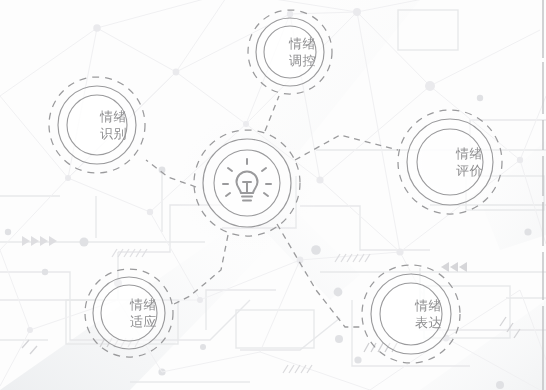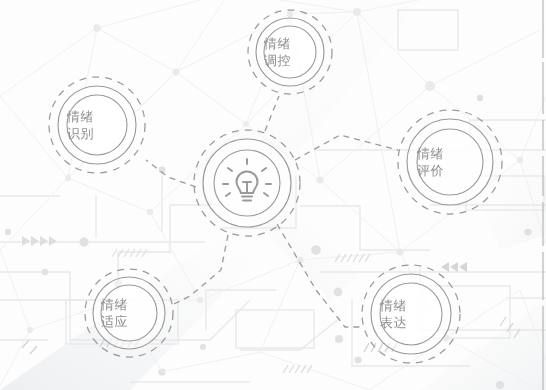--- a/index.html
+++ b/index.html
@@ -21,21 +21,21 @@
     top: 0;
     width: 546px;
     height: 390px;
   }
   #node-layer { pointer-events: none; }
   .node {
     position: absolute;
     pointer-events: auto;
     display: flex;
     align-items: center;
-    justify-content: flex-start;
+    justify-content: flex-end;
   }
   .node-label {
     position: relative;
     text-align: center;
     color: #8d8d8f;
     font-size: 13px;
     line-height: 17px;
     letter-spacing: 0.5px;
     white-space: pre-line;
     user-select: none;

